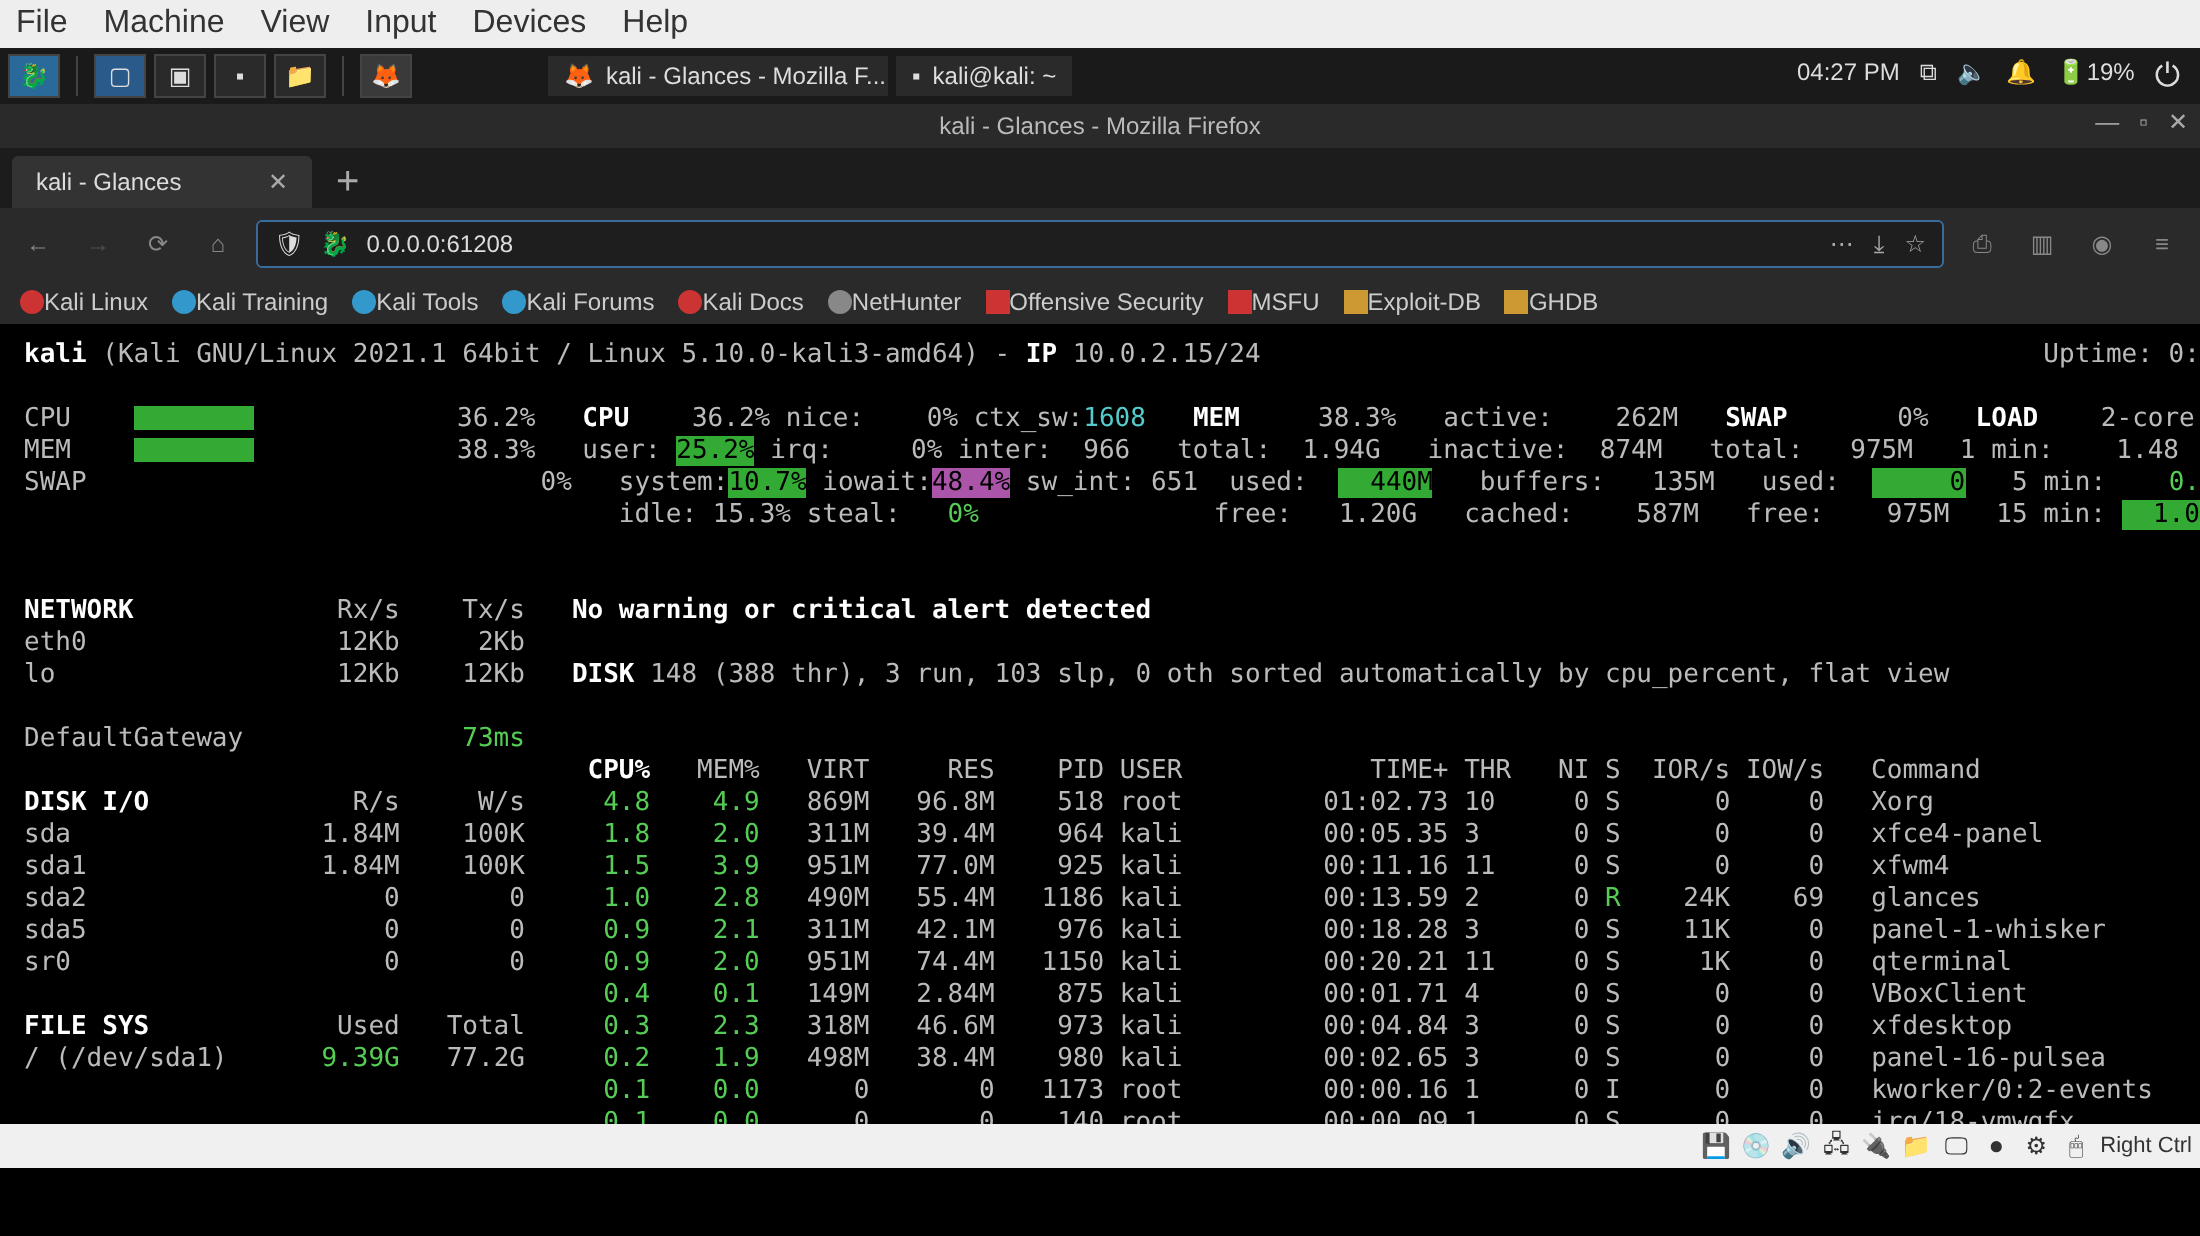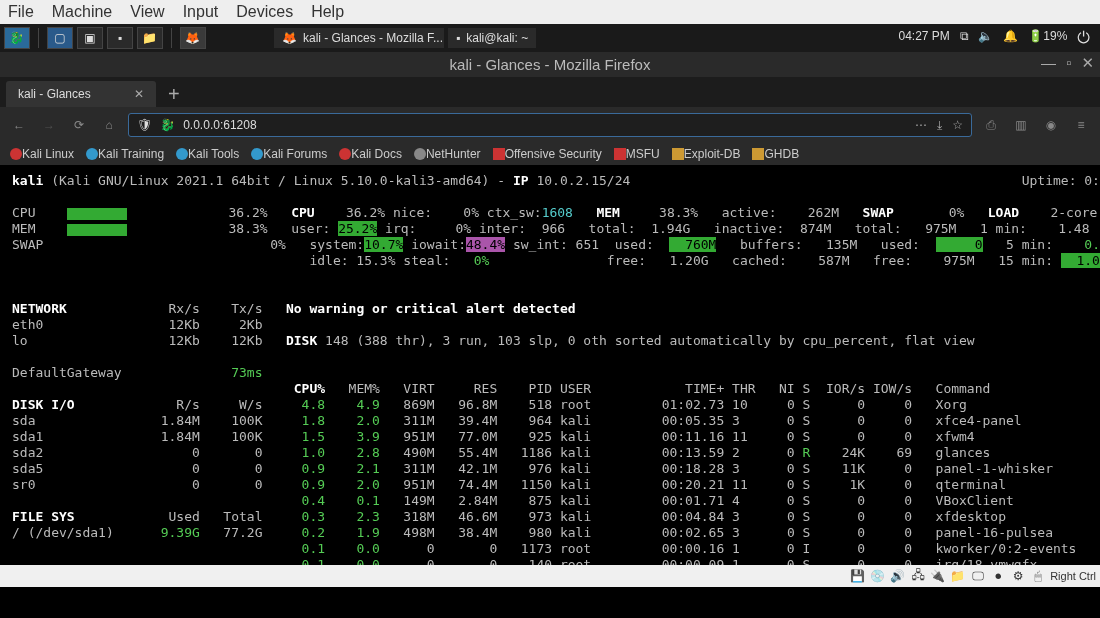--- a/index.html
+++ b/index.html
@@ -5,21 +5,21 @@
   * { box-sizing: border-box; margin:0; padding:0; }
   body { background:#000; font-family: sans-serif; font-size:12px; color:#ddd; }
   .vm-menu { background:#eee; color:#333; display:flex; gap:18px; padding:3px 8px; font-size:16px; }
   .vm-menu span { cursor:pointer; }
   .kali-top { background:#1a1a1a; display:flex; align-items:center; padding:2px 4px; gap:4px; height:28px; }
   .icon-sq { width:26px; height:22px; background:#2a2a2a; border:1px solid #444; display:flex; align-items:center; justify-content:center; font-size:12px; }
   .icon-sq.active { background:#2a5a8a; }
   .task-item { background:#2a2a2a; display:flex; align-items:center; gap:6px; padding:3px 8px; font-size:12px; color:#ddd; max-width:170px; overflow:hidden; white-space:nowrap; }
   .sep { width:1px; height:20px; background:#444; margin:0 4px; }
   .tray { margin-left:auto; display:flex; align-items:flex-start; gap:10px; color:#ddd; padding-right:6px; }
-  .ff-title { background:#2a2a2a; color:#bbb; text-align:center; font-size:15px; padding:4px 0; position:relative; }
+  .ff-title { background:#2a2a2a; color:#bbb; text-align:center; font-size:12px; padding:4px 0; position:relative; }
   .win-ctrl { position:absolute; right:6px; top:2px; display:flex; gap:10px; color:#aaa; }
   .ff-tabs { background:#1c1c1c; display:flex; align-items:center; padding:4px 6px 0 6px; gap:6px; }
   .tab { background:#333; padding:6px 12px; display:flex; align-items:center; gap:10px; font-size:12px; border-radius:3px 3px 0 0; min-width:150px; }
   .tab-close { color:#aaa; margin-left:auto; cursor:pointer; }
   .newtab { color:#aaa; font-size:20px; padding:0 6px; cursor:pointer; }
   .ff-url { background:#2a2a2a; display:flex; align-items:center; gap:8px; padding:6px 8px; }
   .nav-ico { width:22px; text-align:center; color:#888; cursor:pointer; }
   .urlbox { flex:1; background:#1e1e1e; border:1px solid #3a6a9a; border-radius:3px; display:flex; align-items:center; gap:8px; padding:4px 8px; color:#ddd; }
   .urlbox .r { margin-left:auto; display:flex; gap:10px; color:#aaa; }
   .ff-bm { background:#2a2a2a; display:flex; align-items:center; gap:12px; padding:4px 10px; font-size:12px; color:#ccc; }
@@ -148,21 +148,21 @@
   <div class="bm">
       <span class="bm-ico" style="background:#c93"></span>
       <span>GHDB</span>
     </div>
 </div>
 
 <div class="glances" id="glances"><span class="g-white">kali</span> (Kali GNU/Linux 2021.1 64bit / Linux 5.10.0-kali3-amd64) - <span class="g-white">IP</span> 10.0.2.15/24                                                  <span>Uptime: 0:16:03</span>
 
 CPU    <span class="bar" style="width:60px"></span>             36.2%   <span class="g-white">CPU   </span> 36.2% nice:    0% ctx_sw:<span class="g-cyan">1608</span>   <span class="g-white">MEM  </span>   38.3%   active:    262M   <span class="g-white">SWAP </span>      0%   <span class="g-white">LOAD   </span> 2-core
 MEM    <span class="bar" style="width:60px"></span>             38.3%   user: <span class="g-greenbg">25.2%</span> irq:     0% inter:  966   total:  1.94G   inactive:  874M   total:   975M   1 min:    1.48
-SWAP                             0%   system:<span class="g-greenbg">10.7%</span> iowait:<span class="g-purplebg">48.4%</span> sw_int: 651  used:  <span class="g-greenbg">  760M</span>   buffers:   135M   used:  <span class="g-greenbg">     0</span>   5 min:  <span class="g-green">  0.96</span>
+SWAP                             0%   system:<span class="g-greenbg">10.7%</span> iowait:<span class="g-purplebg">48.4%</span> sw_int: 651  used:  <span class="g-greenbg">  440M</span>   buffers:   135M   used:  <span class="g-greenbg">     0</span>   5 min:  <span class="g-green">  0.96</span>
                                       idle: 15.3% steal: <span class="g-green">  0%</span>               free:   1.20G   cached:    587M   free:    975M   15 min: <span class="g-greenbg">  1.01</span>
 
 
 <span class="g-white">NETWORK         </span>    Rx/s    Tx/s   <span class="g-white">No warning or critical alert detected</span>
 eth0                12Kb     2Kb
 lo                  12Kb    12Kb   <span class="g-white">DISK</span> 148 (388 thr), 3 run, 103 slp, 0 oth sorted automatically by cpu_percent, flat view
 
 DefaultGateway          <span class="g-green">    73ms</span>
                                    <span class="g-white"> CPU%</span>   MEM%   VIRT     RES    PID USER            TIME+ THR   NI S  IOR/s IOW/s   Command
 <span class="g-white">DISK I/O        </span>     R/s     W/s   <span class="g-green">  4.8</span>  <span class="g-green">  4.9</span>   869M   96.8M    518 root         01:02.73 10     0 S      0     0   Xorg

